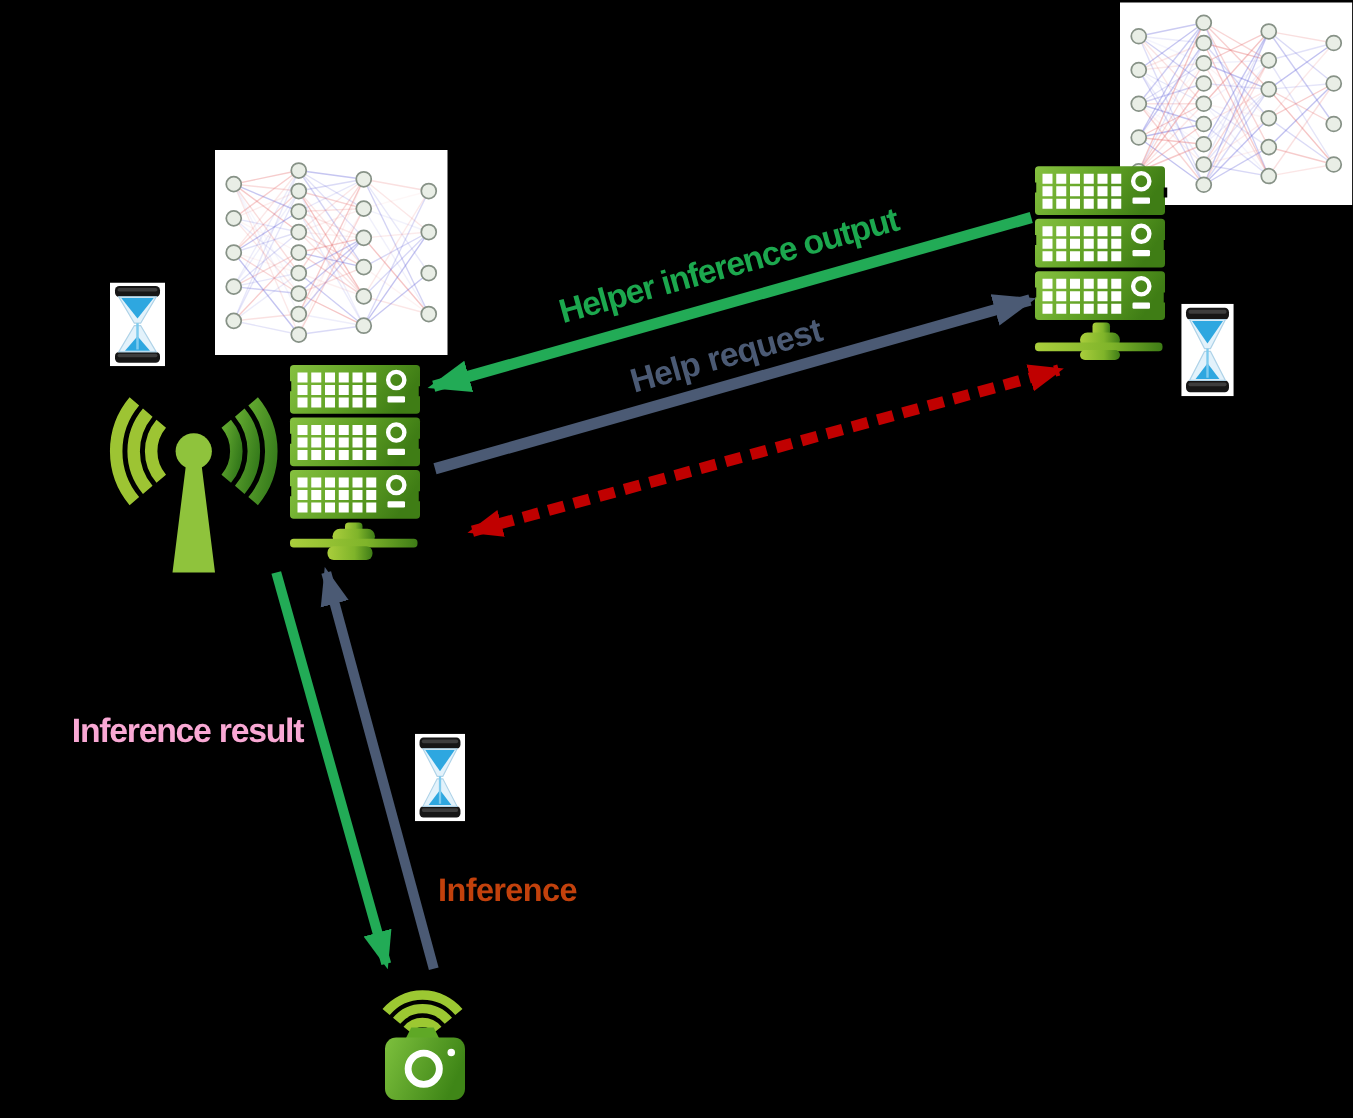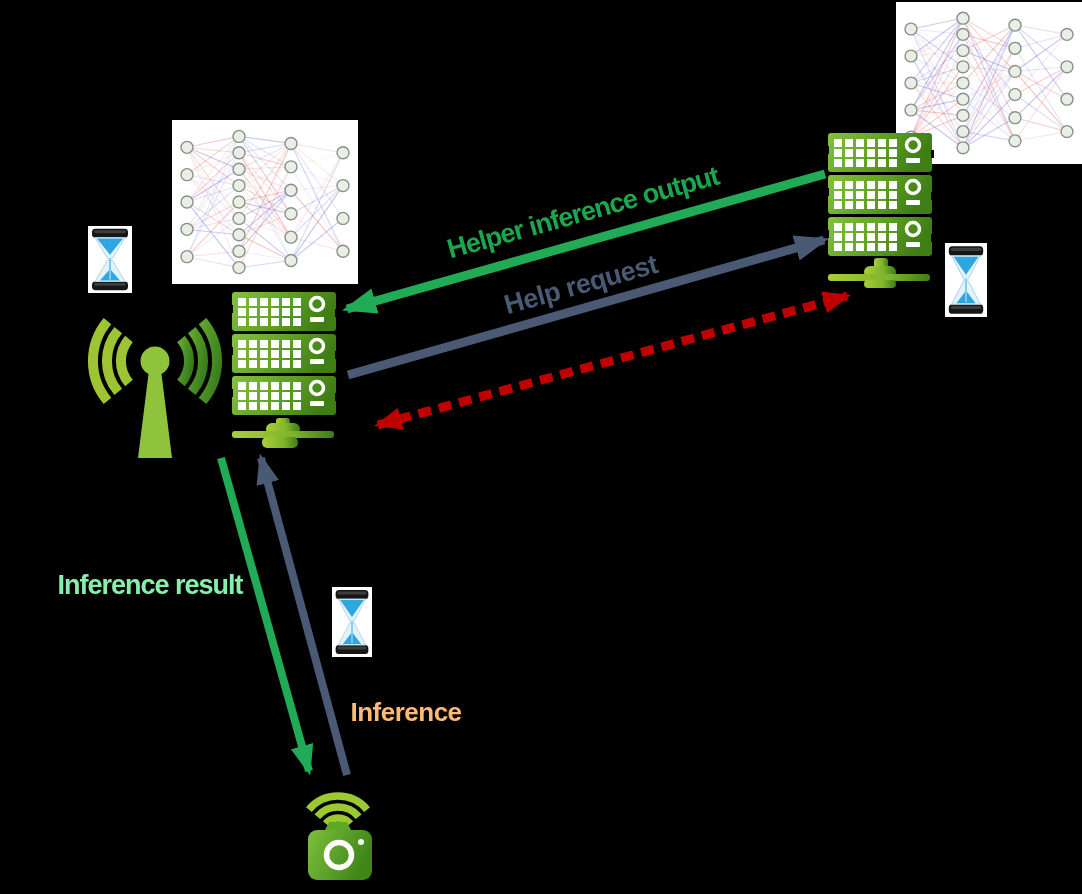--- a/index.html
+++ b/index.html
@@ -565,18 +565,18 @@
     </defs>
     <line x1="825" y1="174" x2="347" y2="309" stroke-width="9" marker-end="url(#mGreen)" stroke="#22AB56"></line>
     <line x1="348" y1="375" x2="824" y2="240" stroke-width="9" marker-end="url(#mSlate)" stroke="#4B5A74"></line>
     <line x1="378" y1="425" x2="847" y2="296" stroke-width="9" stroke-dasharray="13 8" marker-start="url(#mRed)" marker-end="url(#mRed)" stroke="#C00000"></line>
     <line x1="221" y1="458" x2="309" y2="771" stroke-width="8" marker-end="url(#mGreen)" stroke="#22AB56"></line>
     <line x1="347" y1="775" x2="261" y2="458" stroke-width="8" marker-end="url(#mSlate)" stroke="#4B5A74"></line>
   </svg>
 
   <div class="lbl lbl-helper" style="color: rgb(28, 167, 78);">Helper inference output</div>
   <div class="lbl lbl-help" style="color: rgb(75, 90, 116);">Help request</div>
-  <div class="lbl lbl-result" style="color: #86efac;">Inference result</div>
-  <div class="lbl lbl-request" style="color: #fdba74;">
+  <div class="lbl lbl-result" style="color: #f9a8d4;">Inference result</div>
+  <div class="lbl lbl-request" style="color: #c2410c;">
     <span>Inference</span>
   </div>
 
 </div>
 
 </body></html>

